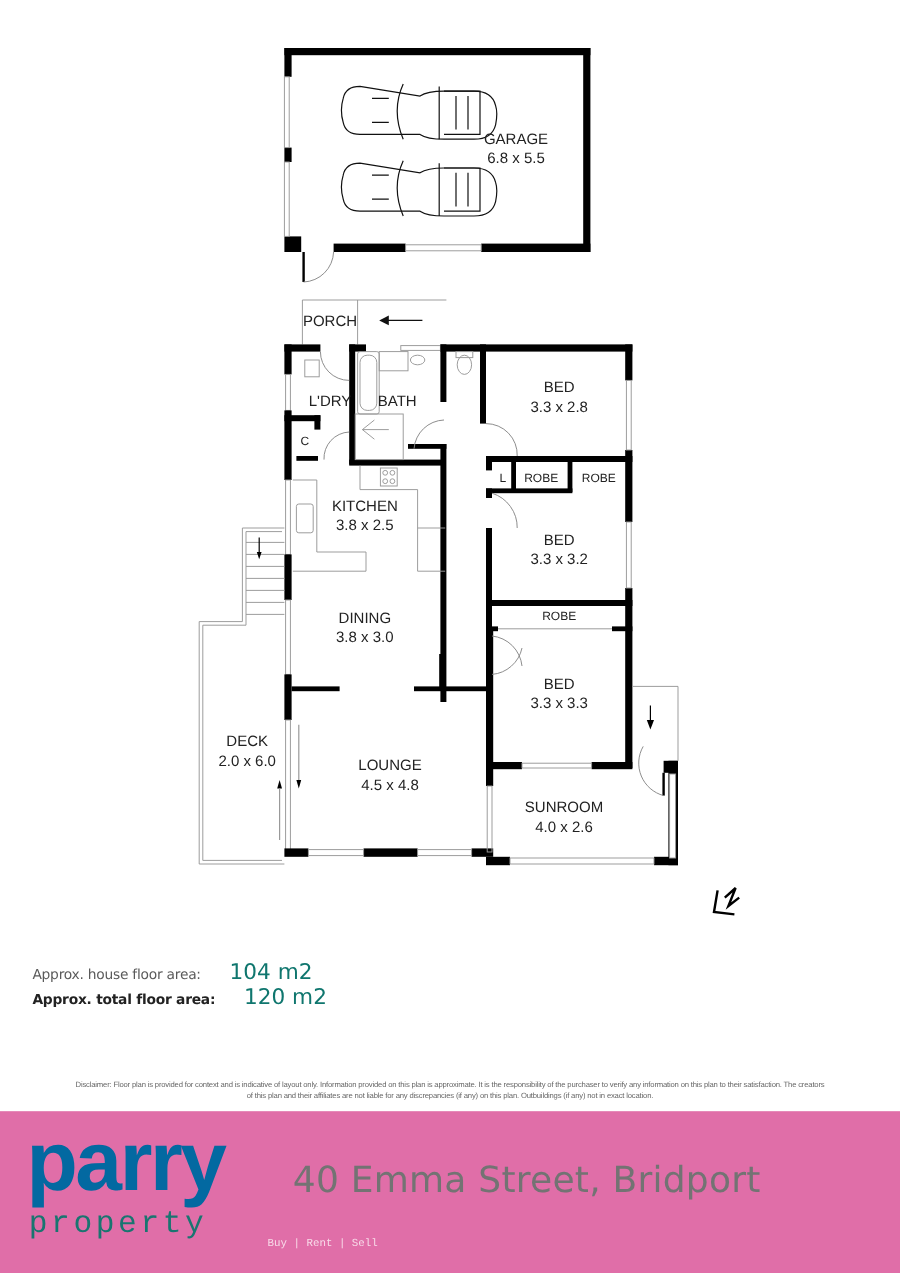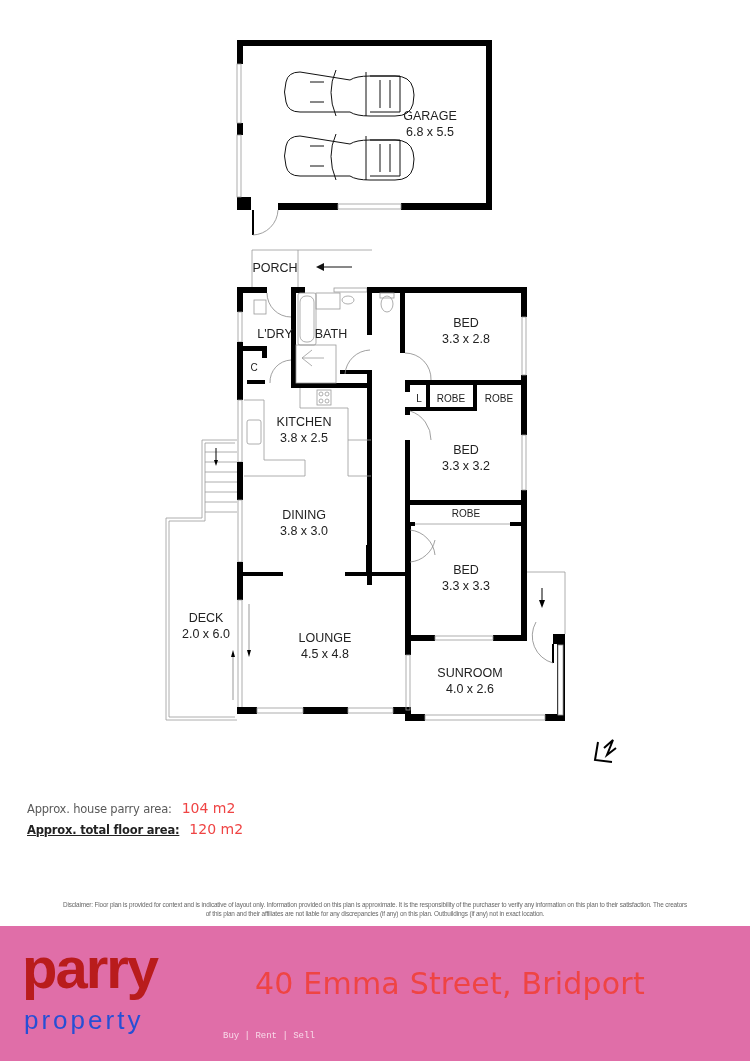--- a/index.html
+++ b/index.html
@@ -4,29 +4,29 @@
 <style>
   html, body { margin: 0; padding: 0; background: #ffffff; }
   body { width: 750px; height: 1061px; position: relative; overflow: hidden; font-family: "Liberation Sans", sans-serif; }
   #plan { position: absolute; left: 0; top: 0; width: 750px; height: 790px; }
   .room-label { font-family: "Liberation Sans", "DejaVu Sans", sans-serif; font-size: 12.5px; fill: #222; text-anchor: middle; }
   .small-label { font-family: "Liberation Sans", "DejaVu Sans", sans-serif; font-size: 10px; fill: #222; text-anchor: middle; }
 
   .areas { position: absolute; left: 27px; top: 800px; width: 420px; }
   .area-row { height: 21px; display: flex; align-items: baseline; color: #555; font-size: 12.5px; }
   .area-row .lbl { font-family: "DejaVu Sans", sans-serif; font-size: 11.5px; color: #5a5a5a; letter-spacing: -0.2px; }
-  .area-row .val { font-family: "DejaVu Sans", sans-serif; font-size: 14px; color: #ef4444; margin-left: 10px; }
-  .area-row.total .lbl { font-weight: bold; color: #222; text-decoration: underline; }
+  .area-row .val { font-family: "DejaVu Sans", sans-serif; font-size: 18px; color: #0f766e; margin-left: 24px; }
+  .area-row.total .lbl { font-weight: bold; color: #222; }
 
   .disclaimer { position: absolute; left: 60px; top: 900px; width: 630px; text-align: center; font-family: "Liberation Sans", sans-serif; font-size: 6.4px; line-height: 9px; color: #666; letter-spacing: -0.15px; }
 
   .footer { position: absolute; left: 0; top: 926px; width: 750px; height: 135px; background: #e06ea8; }
-  .logo-main { position: absolute; left: 22px; top: 938px; font-family: "Liberation Sans", sans-serif; font-size: 58px; font-weight: bold; color: #b91c1c; letter-spacing: -2px; line-height: 60px; }
-  .logo-sub { position: absolute; left: 24px; top: 1005px; font-family: Liberation Sans, sans-serif; font-weight: 200; font-size: 26px; color: #1d4ed8; letter-spacing: 3px; opacity: 0.95; }
-  .address { position: absolute; left: 255px; top: 966px; font-family: "DejaVu Sans", sans-serif; font-size: 30px; color: #ef4444; letter-spacing: 0.2px; }
+  .logo-main { position: absolute; left: 22px; top: 938px; font-family: "Liberation Sans", sans-serif; font-size: 70px; font-weight: bold; color: #0369a1; letter-spacing: -2px; line-height: 60px; }
+  .logo-sub { position: absolute; left: 24px; top: 1005px; font-family: Liberation Mono, monospace; font-weight: 200; font-size: 26px; color: #0f766e; letter-spacing: 3px; opacity: 0.95; }
+  .address { position: absolute; left: 244px; top: 966px; font-family: "DejaVu Sans", sans-serif; font-size: 30px; color: #737373; letter-spacing: 0.2px; }
   .tagline { position: absolute; left: 223px; top: 1031px; font-family: Liberation Mono, monospace; font-size: 9px; color: #f8dbe9; }
 </style>
 </head>
 <body>
 
 <svg id="plan" viewBox="0 0 750 790" xmlns="http://www.w3.org/2000/svg">
 
   <g>
 
     <rect x="237" y="40" width="255" height="6" fill="#000"></rect>
@@ -240,21 +240,21 @@
   <text class="room-label" x="470" y="693">4.0 x 2.6</text>
 
   <g stroke="#000" stroke-width="2" fill="none">
     <polyline points="598,742 595,760 612,762"></polyline>
     <polyline points="604,748 613,740 607,755 616,748"></polyline>
   </g>
 </svg>
 
 <div class="areas">
   <div class="area-row">
-    <span class="lbl">Approx. house parry area:</span>
+    <span class="lbl">Approx. house floor area:</span>
     <span class="val">104 m2</span>
   </div>
   <div class="area-row total">
     <span class="lbl">Approx. total floor area:</span>
     <span class="val">120 m2</span>
   </div>
 </div>
 
 <div class="disclaimer">Disclaimer: Floor plan is provided for context and is indicative of layout only. Information provided on this plan is approximate. It is the responsibility of the purchaser to verify any information on this plan to their satisfaction. The creators of this plan and their affiliates are not liable for any discrepancies (if any) on this plan. Outbuildings (if any) not in exact location.</div>
 

